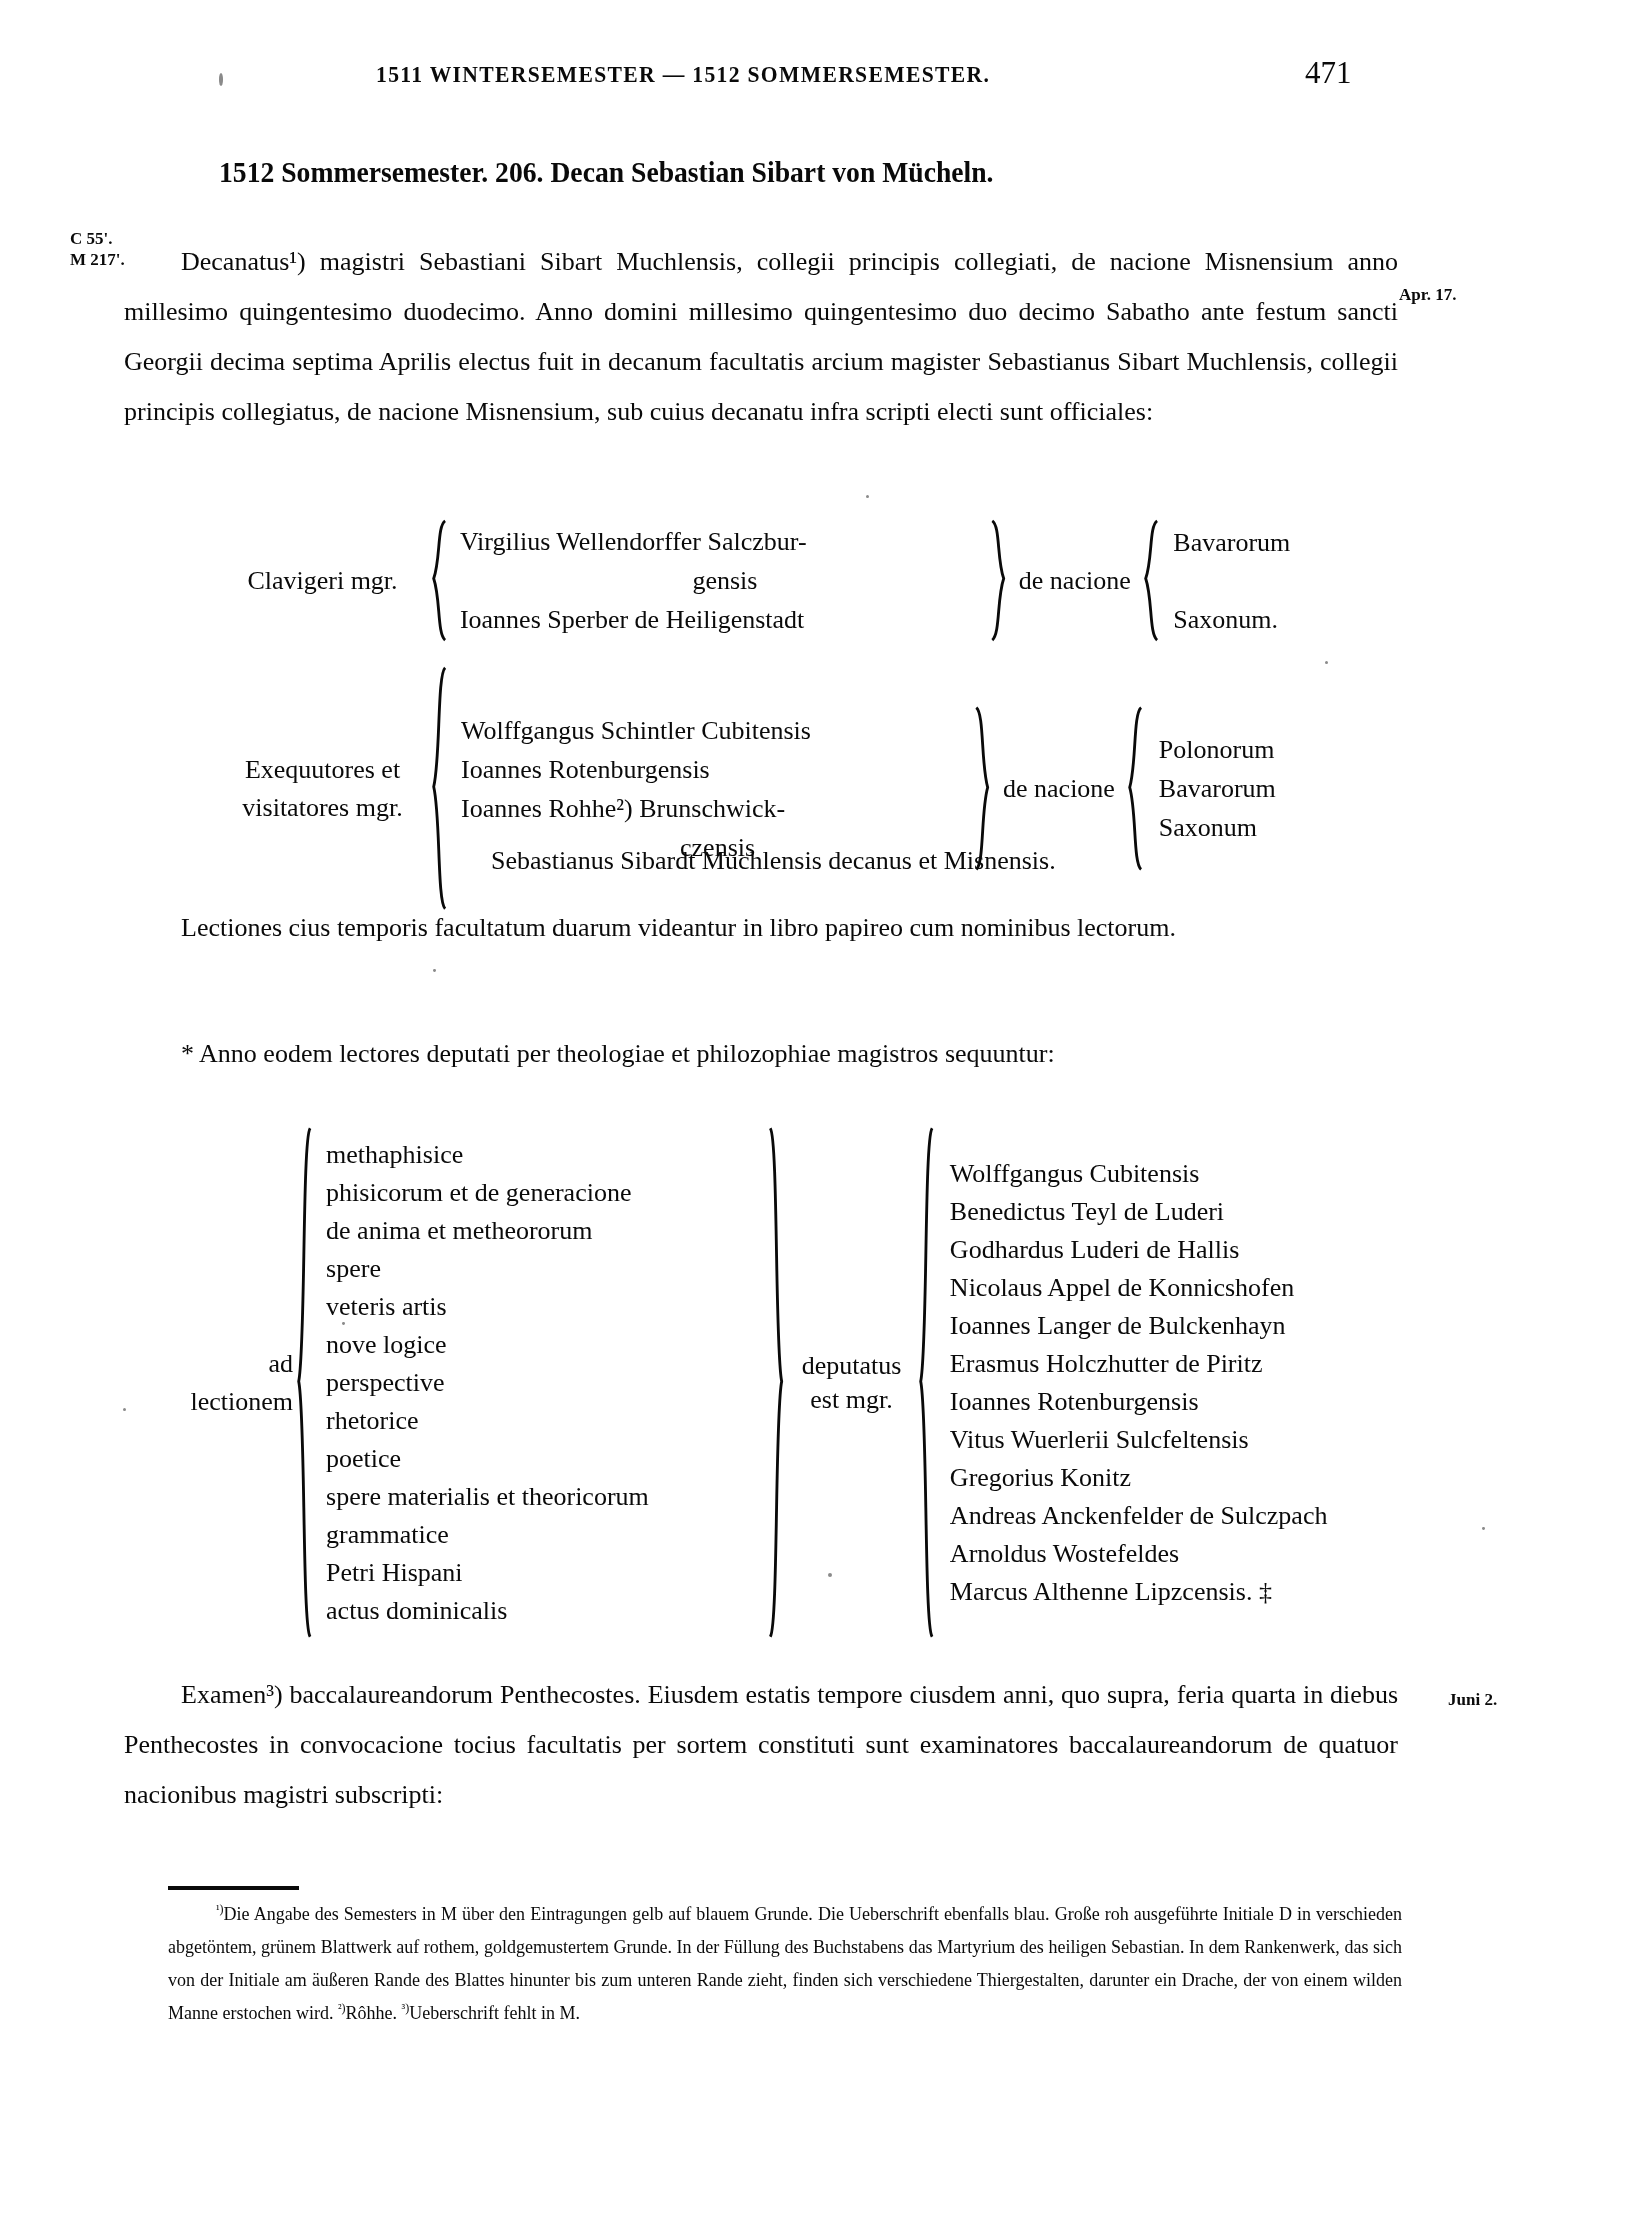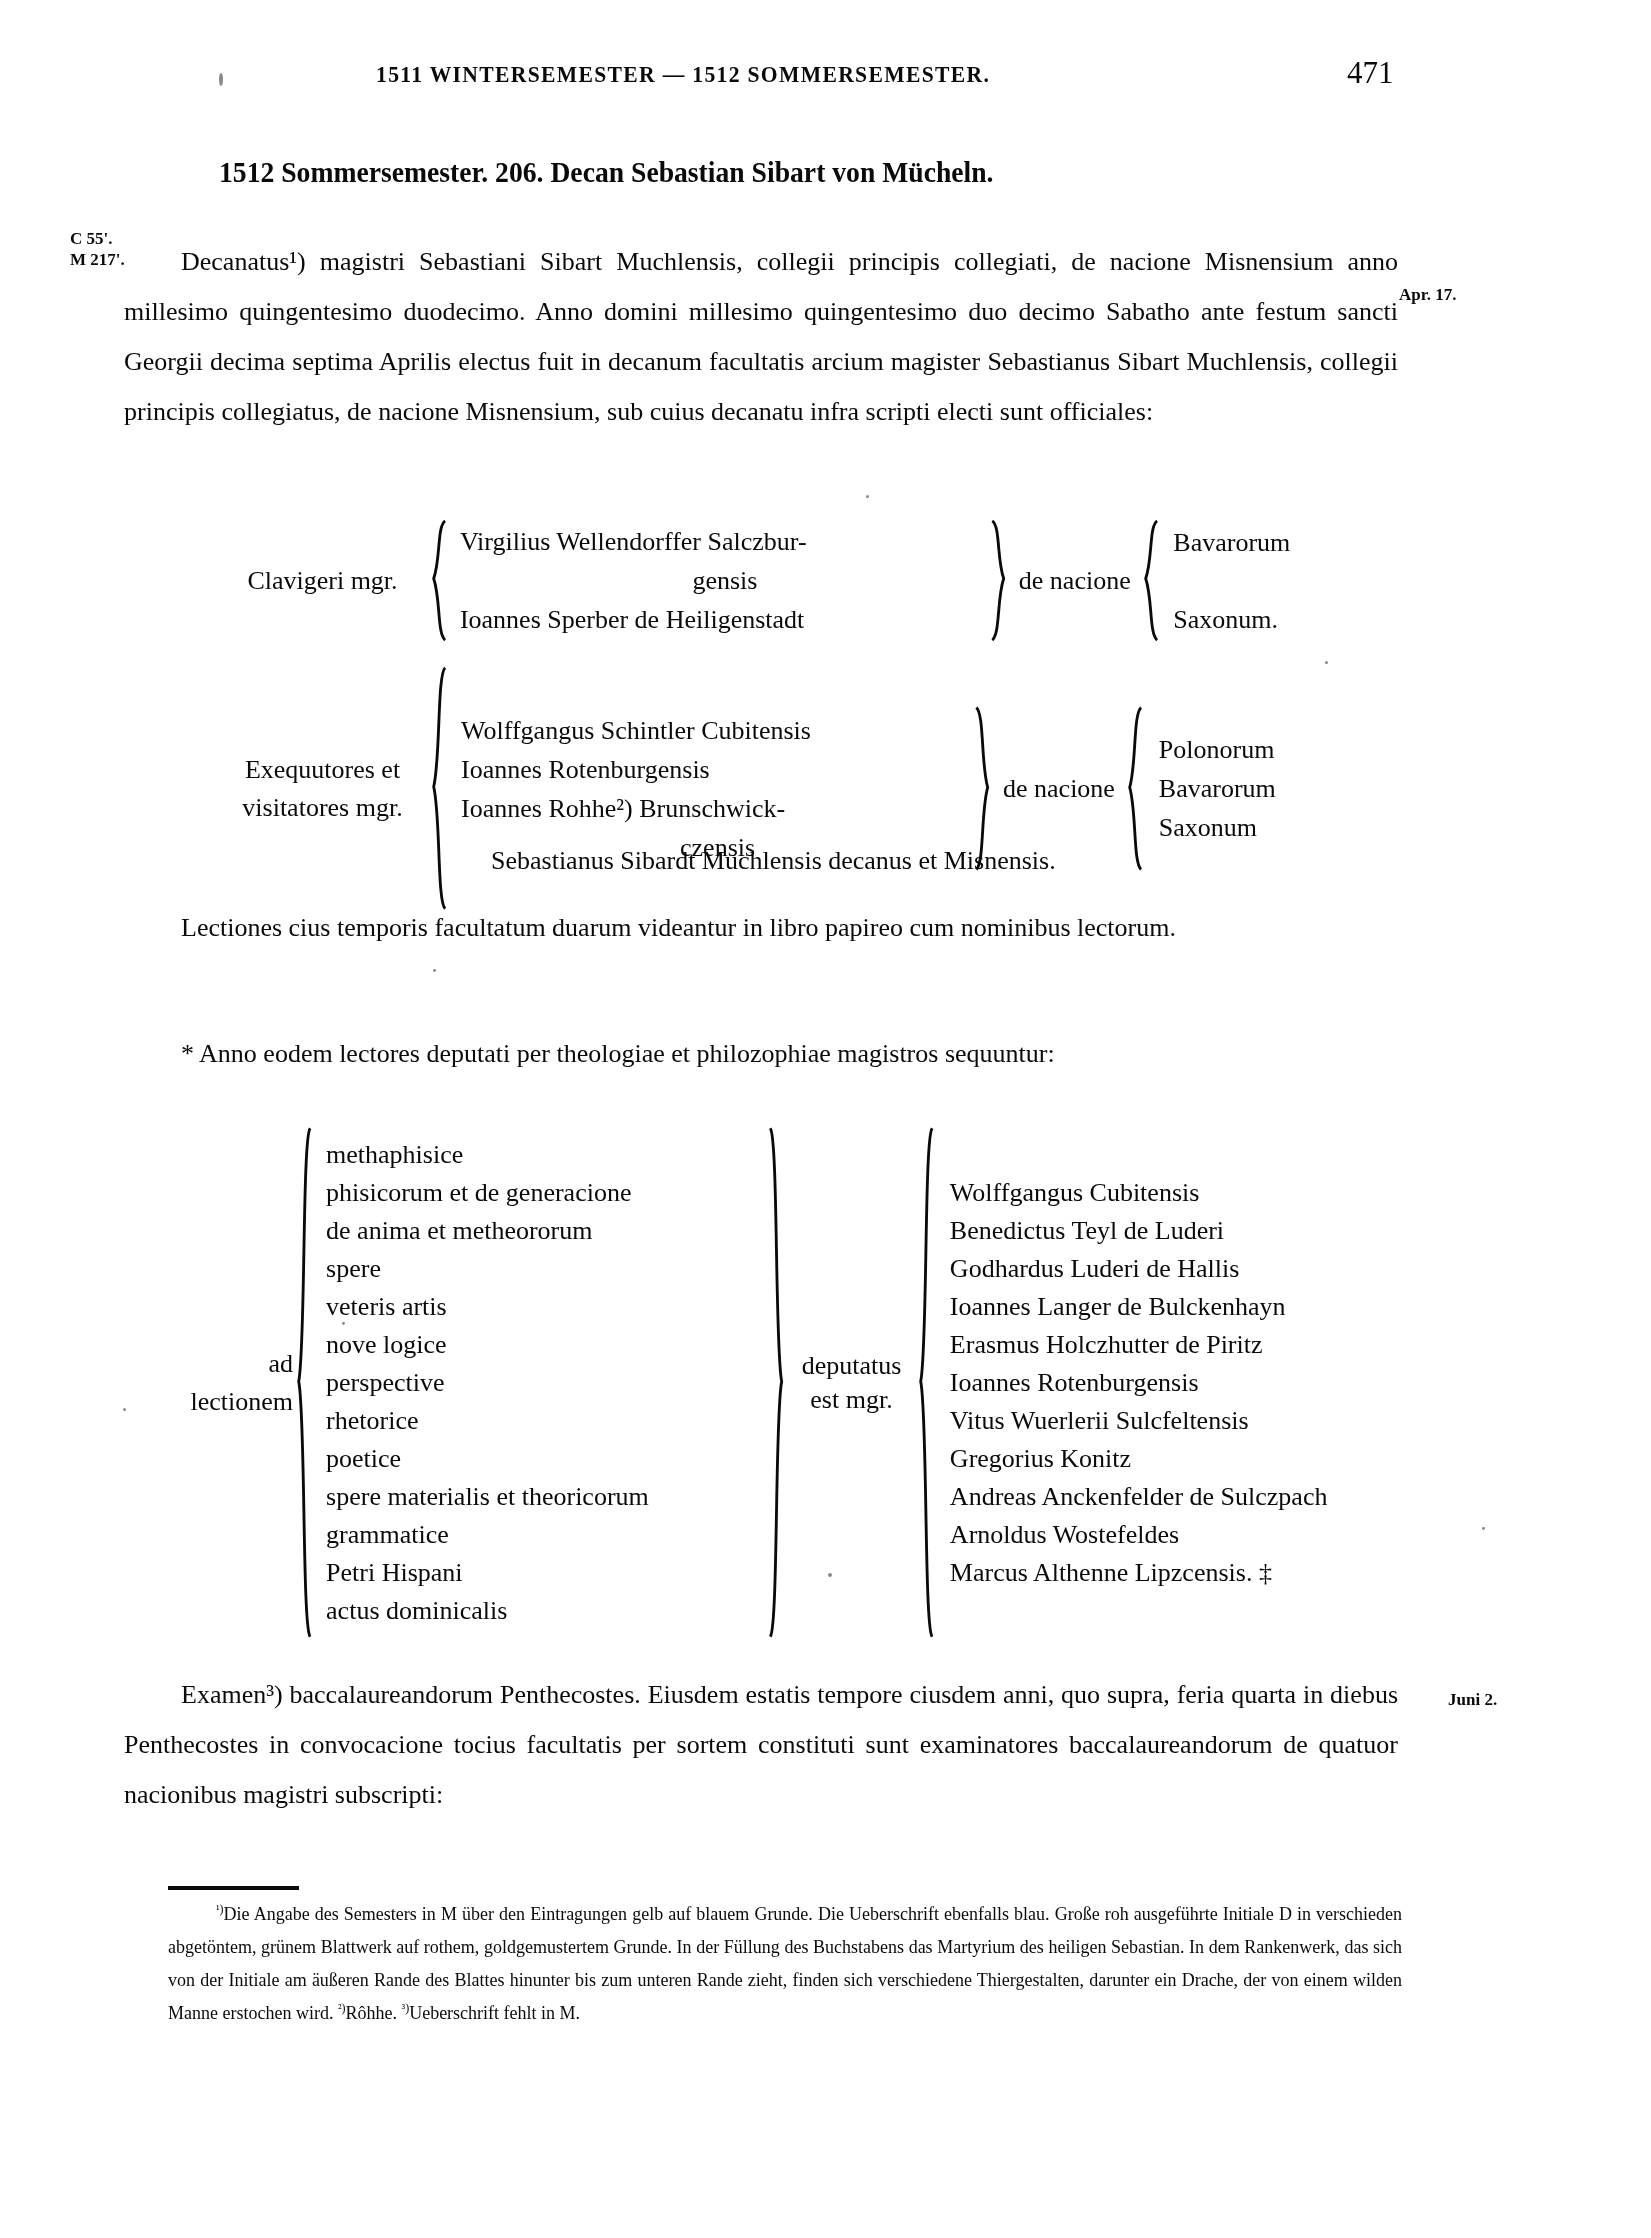--- a/index.html
+++ b/index.html
@@ -38,21 +38,20 @@
     white-space: nowrap;
     font-stretch: condensed;
     transform: scaleX(0.94);
     transform-origin: left center;
   }
   .runhead-page {
     position: absolute;
     left: 1305px; top: -6.8px;
     font-size: 31px;
     font-weight: 400;
-    margin-left: 42px;
   }
 
   
   .sec-title {
     position: absolute;
     left: 219px; top: 157px;
     font-size: 28.5px;
     font-weight: 700;
     white-space: nowrap;
     transform: scaleX(0.97);
@@ -340,20 +339,21 @@
     <span class="brace">
       <svg width="19.4" height="513" viewBox="0 0 34 900">
         <path d="M30 4 C16 24 22 390 10 448 C22 506 16 876 30 896" fill="none" stroke="#0a0a0a" stroke-width="5"></path>
       </svg>
     </span>
 
     <div class="items names">
       <div>Wolffgangus Cubitensis</div>
       <div>Benedictus Teyl de Luderi</div>
       <div>Godhardus Luderi de Hallis</div>
+      <div>Nicolaus Appel de Konnicshofen</div>
       <div>Ioannes Langer de Bulckenhayn</div>
       <div>Erasmus Holczhutter de Piritz</div>
       <div>Ioannes Rotenburgensis</div>
       <div>Vitus Wuerlerii Sulcfeltensis</div>
       <div>Gregorius Konitz</div>
       <div>Andreas Anckenfelder de Sulczpach</div>
       <div>Arnoldus Wostefeldes</div>
       <div>Marcus Althenne Lipzcensis. ‡</div>
     </div>
   </div>

